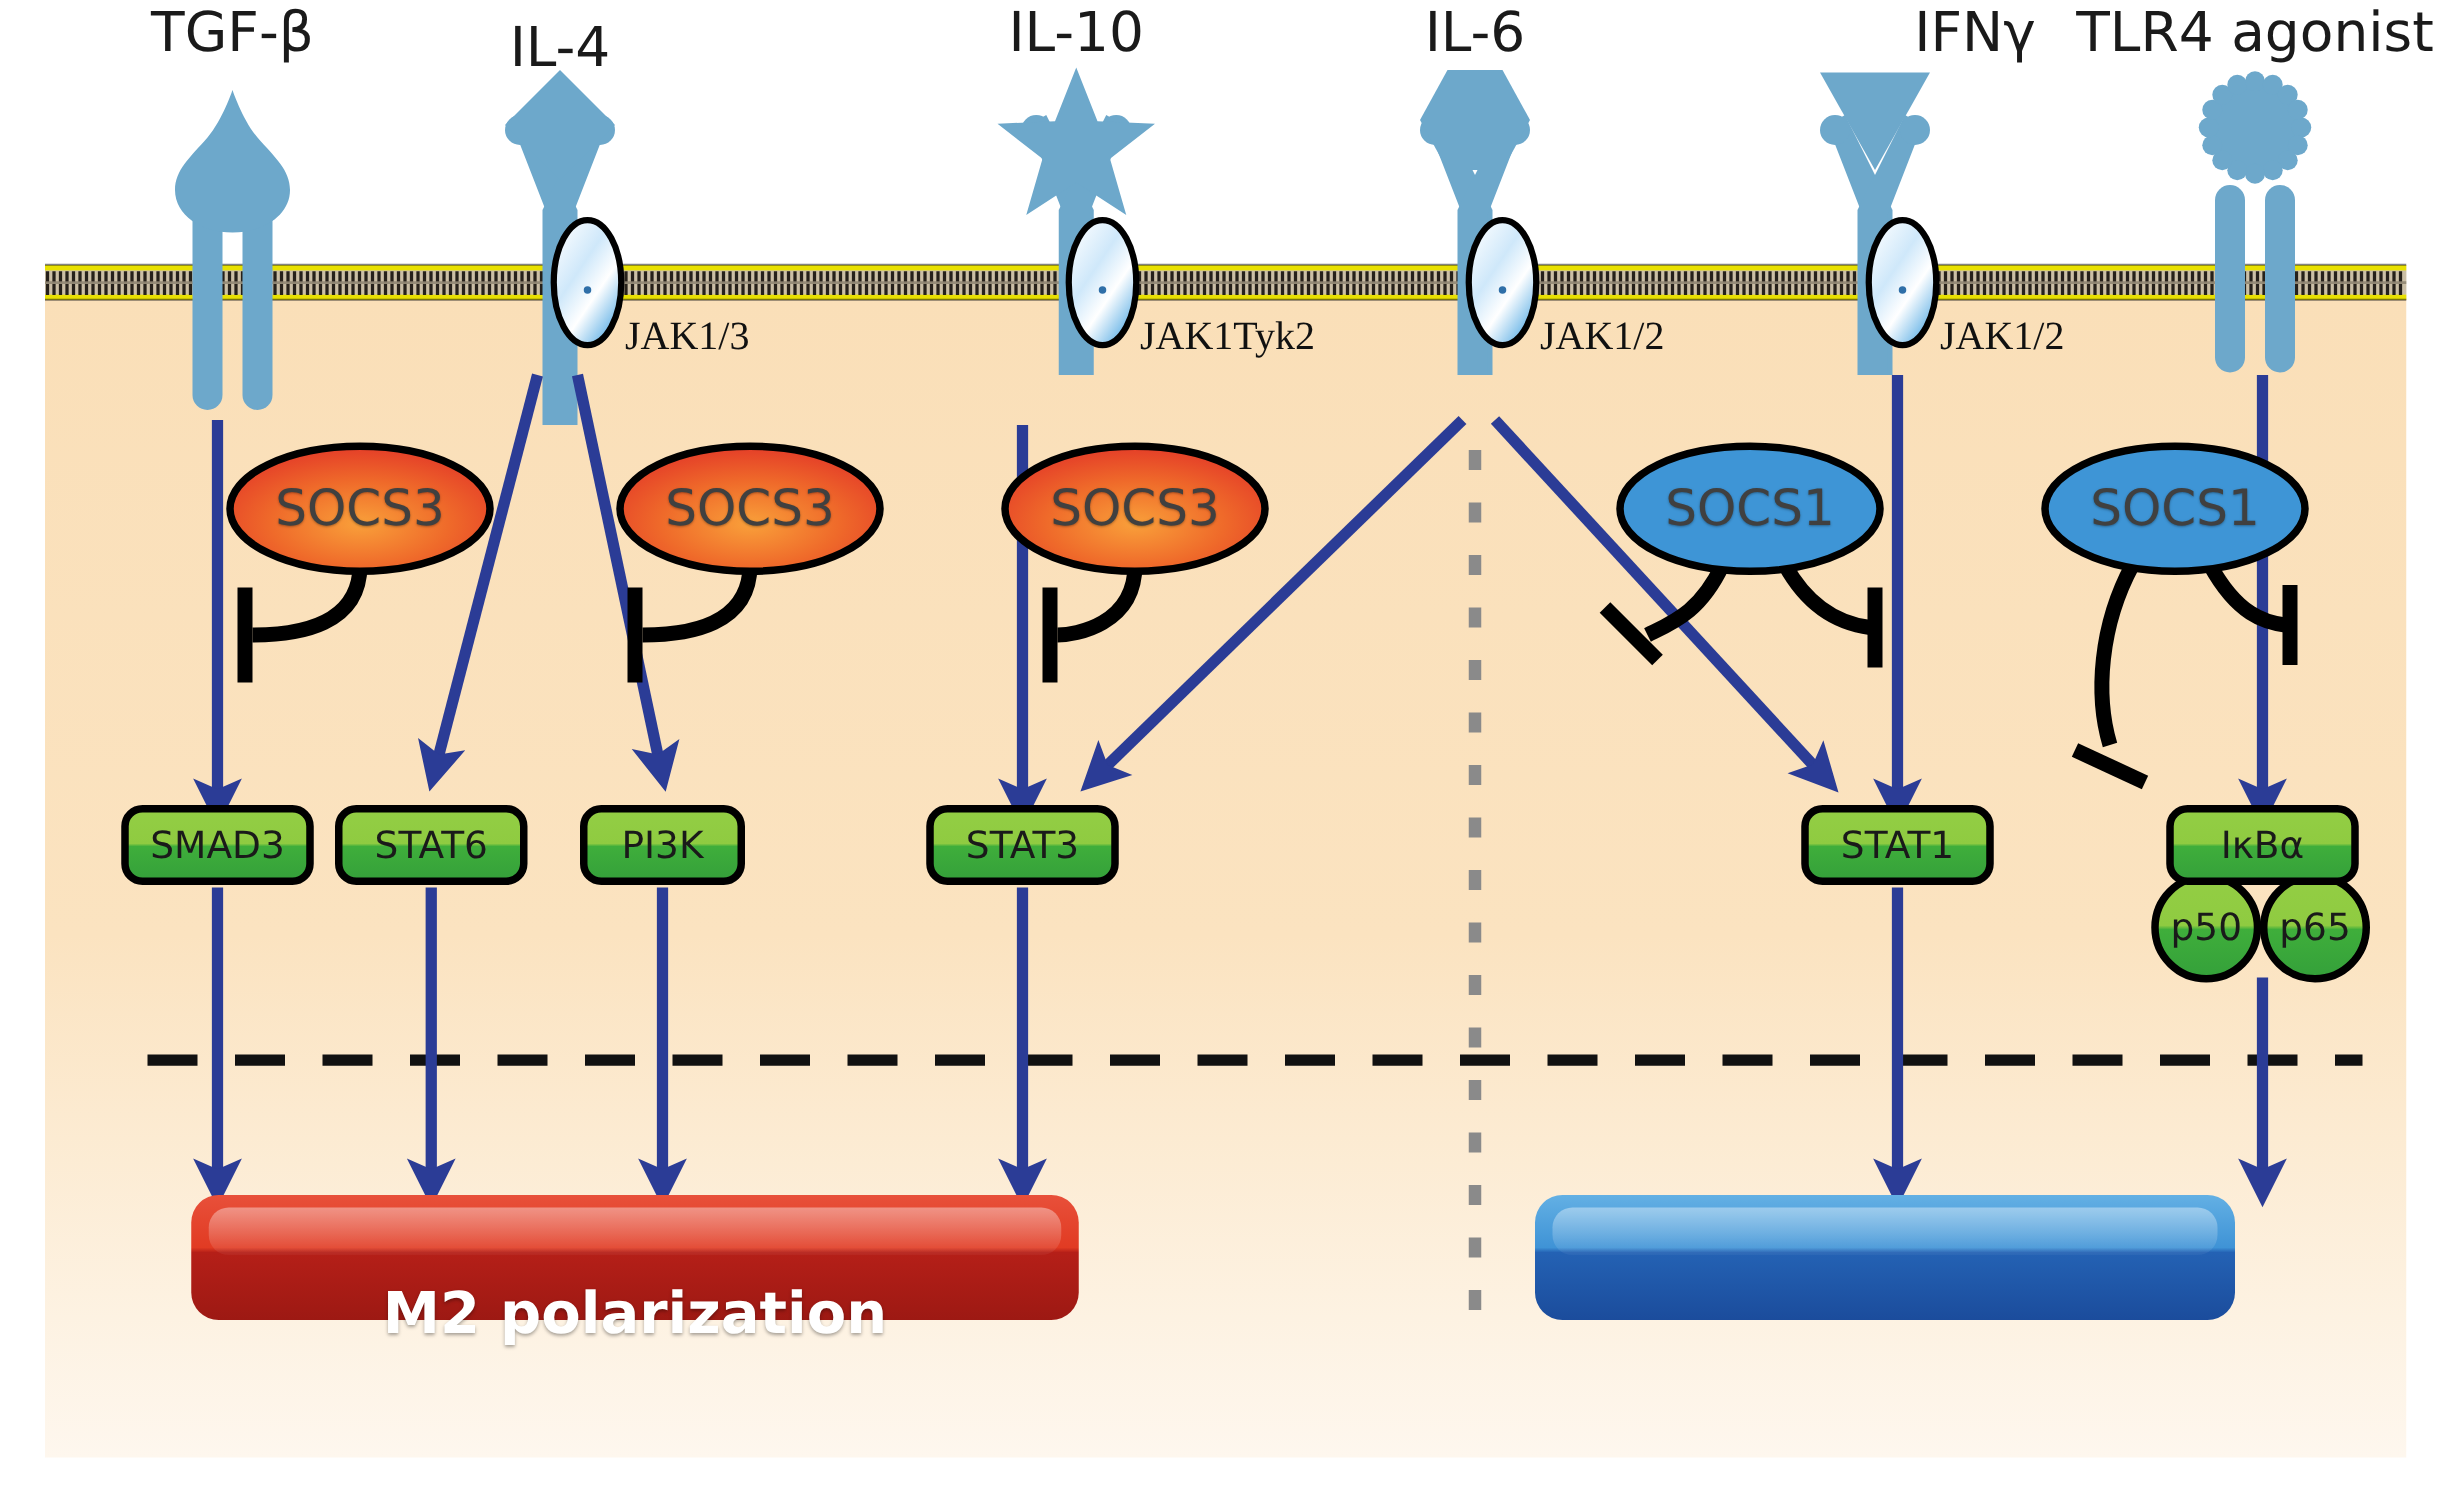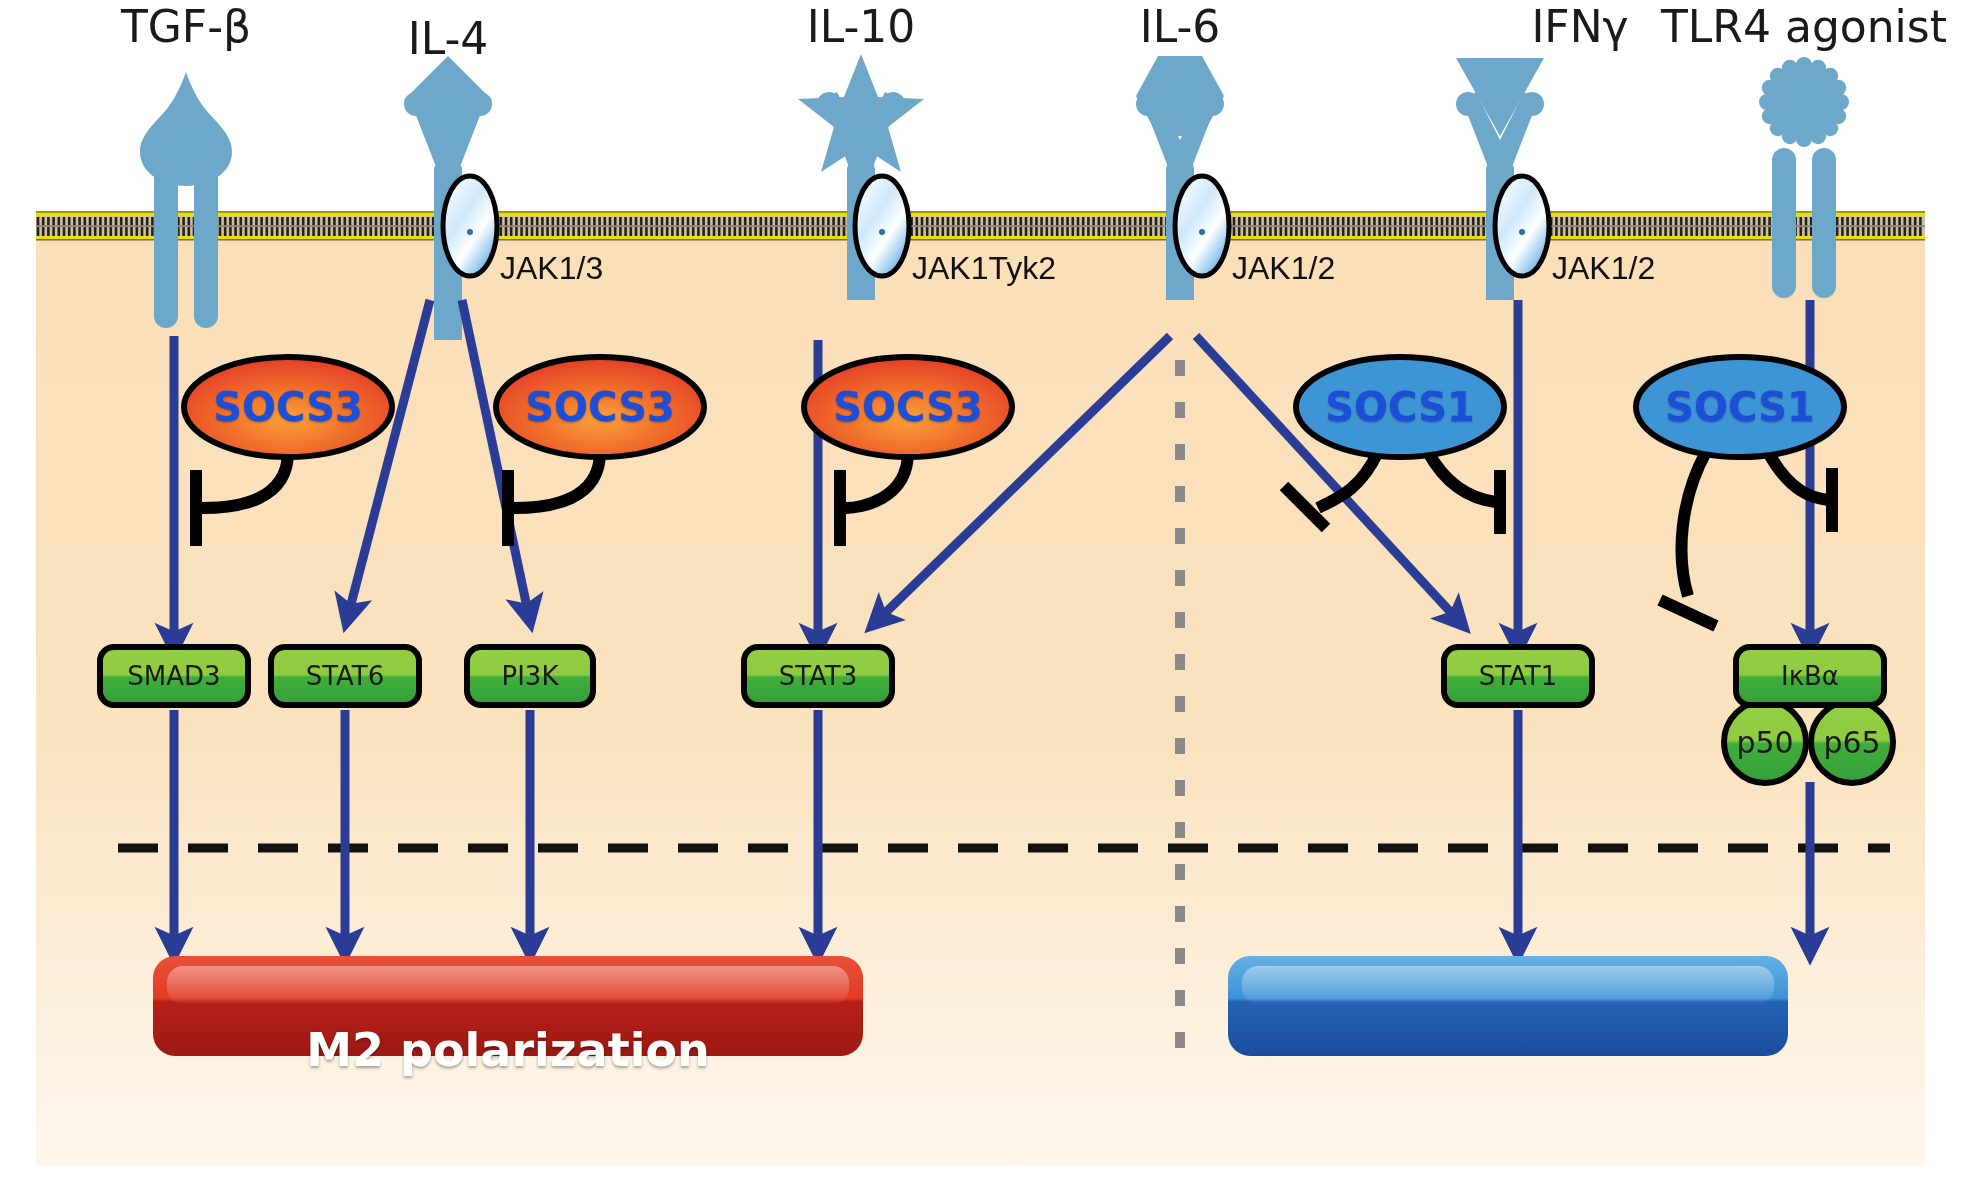--- a/index.html
+++ b/index.html
@@ -15,29 +15,29 @@
   
   #art{position:absolute;left:0;top:0;width:1961px;height:1196px;}
 
   
   .lig-label{
     position:absolute;color:#1a1a1a;font-size:44px;line-height:50px;
     text-align:center;white-space:nowrap;font-family:"DejaVu Sans",sans-serif;
   }
   .jak-label{
     position:absolute;color:#111;font-size:32px;line-height:36px;white-space:nowrap;
-    font-family:Liberation Sans, sans-serif;
+    font-family:Liberation Serif, serif;
   }
   .socs-label{
-    position:absolute;color:#1d4ed8;font-weight:bold;font-size:40px;line-height:44px;
+    position:absolute;color:#404040;font-weight:normal;font-size:40px;line-height:44px;
     white-space:nowrap;text-align:center;font-family:"DejaVu Sans",sans-serif;
     text-shadow:0 1px 2px rgba(0,0,0,.35);
   }
   .prot-label{
-    position:absolute;color:#1a1a1a;font-size:26px;line-height:37px;white-space:nowrap;
+    position:absolute;color:#1a1a1a;font-size:30px;line-height:37px;white-space:nowrap;
     text-align:center;font-family:"DejaVu Sans",sans-serif;
   }
   .sub-label{
     position:absolute;color:#1a1a1a;font-size:30px;line-height:33px;white-space:nowrap;
     text-align:left;font-family:"DejaVu Sans",sans-serif;
   }
   .pol-label{
     position:absolute;color:#ffffff;font-weight:bold;font-size:46px;line-height:52px;
     white-space:nowrap;text-align:center;font-family:"DejaVu Sans",sans-serif;
     text-shadow:0 2px 3px rgba(0,0,0,.35);

